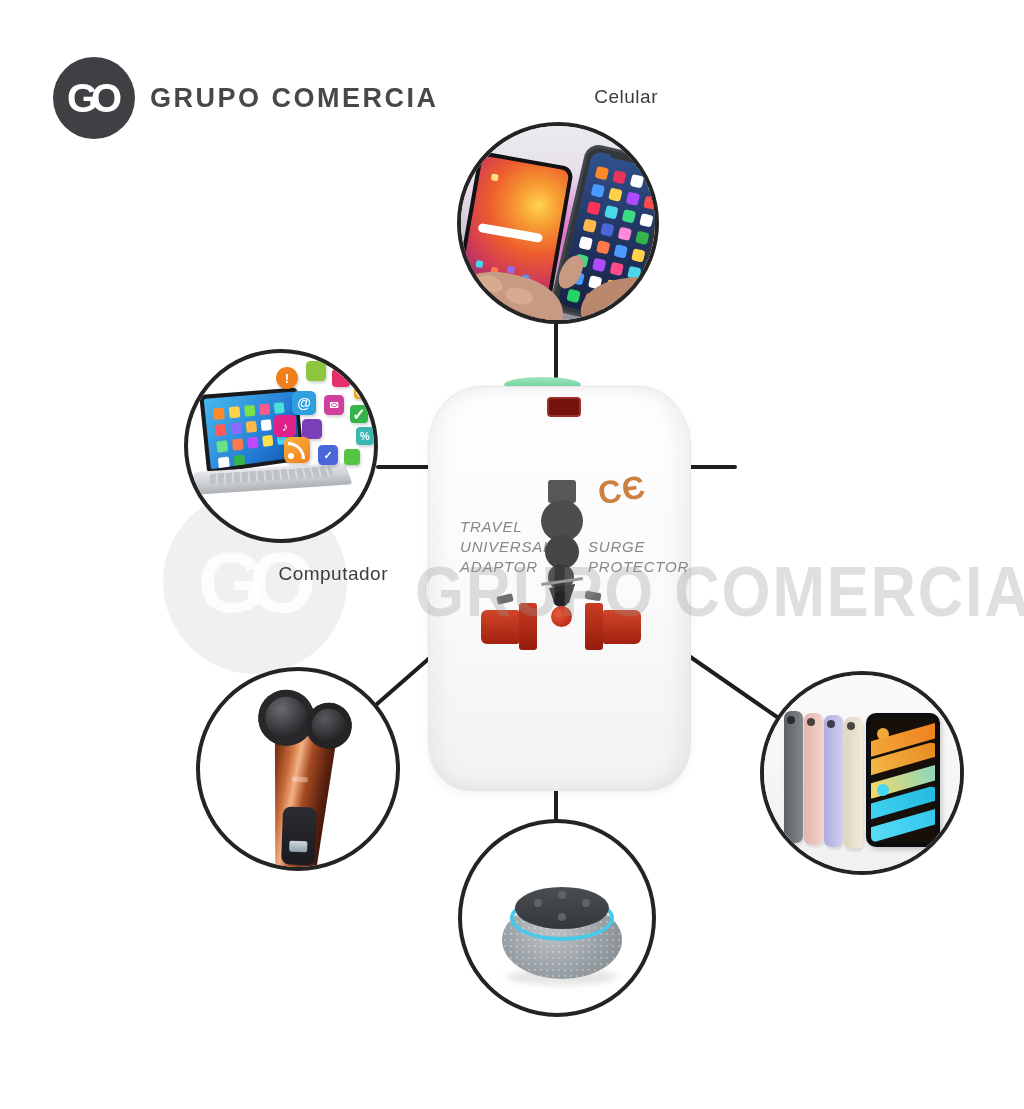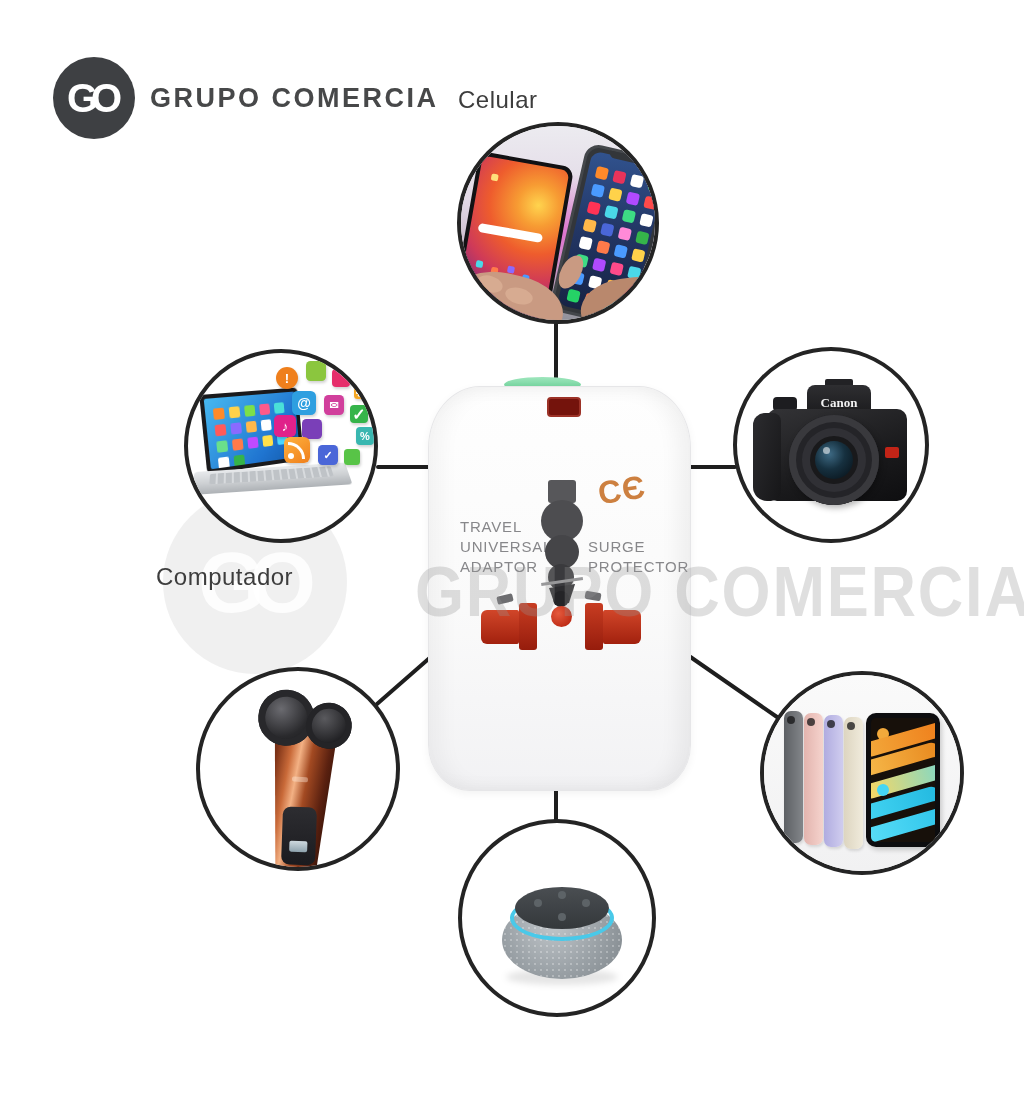--- a/index.html
+++ b/index.html
@@ -30,21 +30,21 @@
   .adapter-green{position:absolute;left:504px;top:377px;width:77px;height:15px;border-radius:50%;
                  background:linear-gradient(180deg,#9fe6bd,#5fcb8f);z-index:3;}
   .adapter{position:absolute;left:428px;top:386px;width:263px;height:405px;z-index:4;
            background:linear-gradient(180deg,#fefefe 0%,#fafafa 55%,#f2f2f4 100%);
            border:1px solid #e6e6e8;box-sizing:border-box;
            border-radius:52px 52px 42px 42px / 62px 62px 46px 46px;
            box-shadow:inset -12px 0 20px rgba(0,0,0,0.05), inset 12px 0 20px rgba(0,0,0,0.04),
                       0 3px 8px rgba(0,0,0,0.05);}
   .adapter-led{position:absolute;left:547px;top:397px;width:30px;height:16px;background:#74130c;
                border:2px solid #9c3227;border-radius:4px;z-index:5;}
-  .adp-text{position:absolute;color:#87878a;font-size:15px;line-height:20px;letter-spacing:0.8px;z-index:5;}
+  .adp-text{position:absolute;color:#87878a;font-size:15px;line-height:20px;letter-spacing:0.8px;z-index:5;font-style:italic;}
   .adp-left{left:460px;top:517px;}
   .adp-right{left:588px;top:537px;}
   .adp-ce{position:absolute;left:598px;top:472px;font-size:32px;font-weight:bold;color:#cd8040;
           letter-spacing:1px;transform:rotate(-9deg);z-index:5;}
   .socket-svg{position:absolute;left:535px;top:476px;z-index:5;}
   .red-dot{position:absolute;left:551px;top:606px;width:21px;height:21px;border-radius:50%;
            background:radial-gradient(circle at 35% 35%,#e55a3d,#b21c08);z-index:5;}
   .sock{position:absolute;width:38px;height:34px;z-index:5;
         background:linear-gradient(180deg,#d14629,#a2210e);}
   .sock::before{content:"";position:absolute;width:18px;height:47px;top:-7px;border-radius:3px;
@@ -53,22 +53,22 @@
   .sock-l::before{right:-18px;}
   .sock-r{left:603px;top:610px;border-radius:2px 6px 6px 2px;}
   .sock-r::before{left:-18px;}
   .notch{position:absolute;width:16px;height:8px;background:#6e6e71;border-radius:2px;z-index:5;}
   .notch-l{left:497px;top:595px;transform:rotate(-14deg);}
   .notch-r{left:585px;top:592px;transform:rotate(10deg);}
 
   
   .node-circle{position:absolute;border-radius:50%;border:4px solid #242424;background:#fff;
                box-sizing:border-box;overflow:hidden;z-index:10;}
-  .node-label{position:absolute;color:#3d3d3d;font-size:24px;letter-spacing:0.5px;
-              text-align:left;z-index:60;}
+  .node-label{position:absolute;color:#3d3d3d;font-size:19px;letter-spacing:0.5px;
+              text-align:right;z-index:60;}
   .art{position:absolute;left:0;top:0;right:0;bottom:0;}
 
   
   .cel-bg{background:
       radial-gradient(circle at 52% 56%, rgba(224,100,205,0.85) 0%, rgba(224,100,205,0) 42%),
       linear-gradient(180deg,#ecebf0 0%,#e2d9e6 38%,#c5b3c6 68%,#92929b 100%);}
   .phone-l{position:absolute;left:4px;top:32px;width:96px;height:160px;background:#121214;
            border-radius:11px;transform:rotate(10deg);padding:4px;box-sizing:border-box;}
   .phone-l-screen{width:100%;height:100%;border-radius:8px;position:relative;overflow:hidden;
       background:radial-gradient(circle at 72% 26%, #ffd44e 0%, #f79c33 16%, #ee5c2d 38%, #cf3a58 60%, #8c2f7c 80%, #59296e 100%);}
@@ -298,34 +298,20 @@
       <div class="app-icon" style="left:86px;top:62px;width:22px;height:22px;font-size:13px;background:#e0218a;">♪</div>
       <div class="app-icon" style="left:114px;top:66px;width:20px;height:20px;background:#7a3fb8;"></div>
       <div class="app-icon" style="left:168px;top:74px;width:18px;height:18px;font-size:11px;background:#39b7b0;">%</div>
       <div class="icon-rss-art"></div>
       <div class="app-icon" style="left:130px;top:92px;width:20px;height:20px;font-size:11px;background:#4a66d8;">✓</div>
       <div class="app-icon" style="left:156px;top:96px;width:16px;height:16px;background:#58c447;"></div>
     </div>
   </div>
   <div class="node-label" style="left:156px;top:563px;width:232px;">Computador</div>
 
-  <div class="node-circle" style="left:733px;top:347px;width:196px;height:196px;">
-    <div class="art">
-      <div class="cam-shoe"></div>
-      <div class="cam-hump"></div>
-      <div class="cam-dial"></div>
-      <div class="cam-body"></div>
-      <div class="cam-brand">Canon</div>
-      <div class="cam-grip"></div>
-      <div class="cam-lens"></div>
-      <div class="cam-glass"></div>
-      <div class="cam-glint"></div>
-      <div class="cam-red"></div>
-    </div>
-  </div>
 
   <div class="node-circle" style="left:196px;top:667px;width:204px;height:204px;">
     <div class="art">
       <div class="shaver">
         <div class="sh-body"></div>
         <div class="sh-head1"></div>
         <div class="sh-head2"></div>
         <div class="sh-logo"></div>
         <div class="sh-panel"></div>
         <div class="sh-display"></div>

